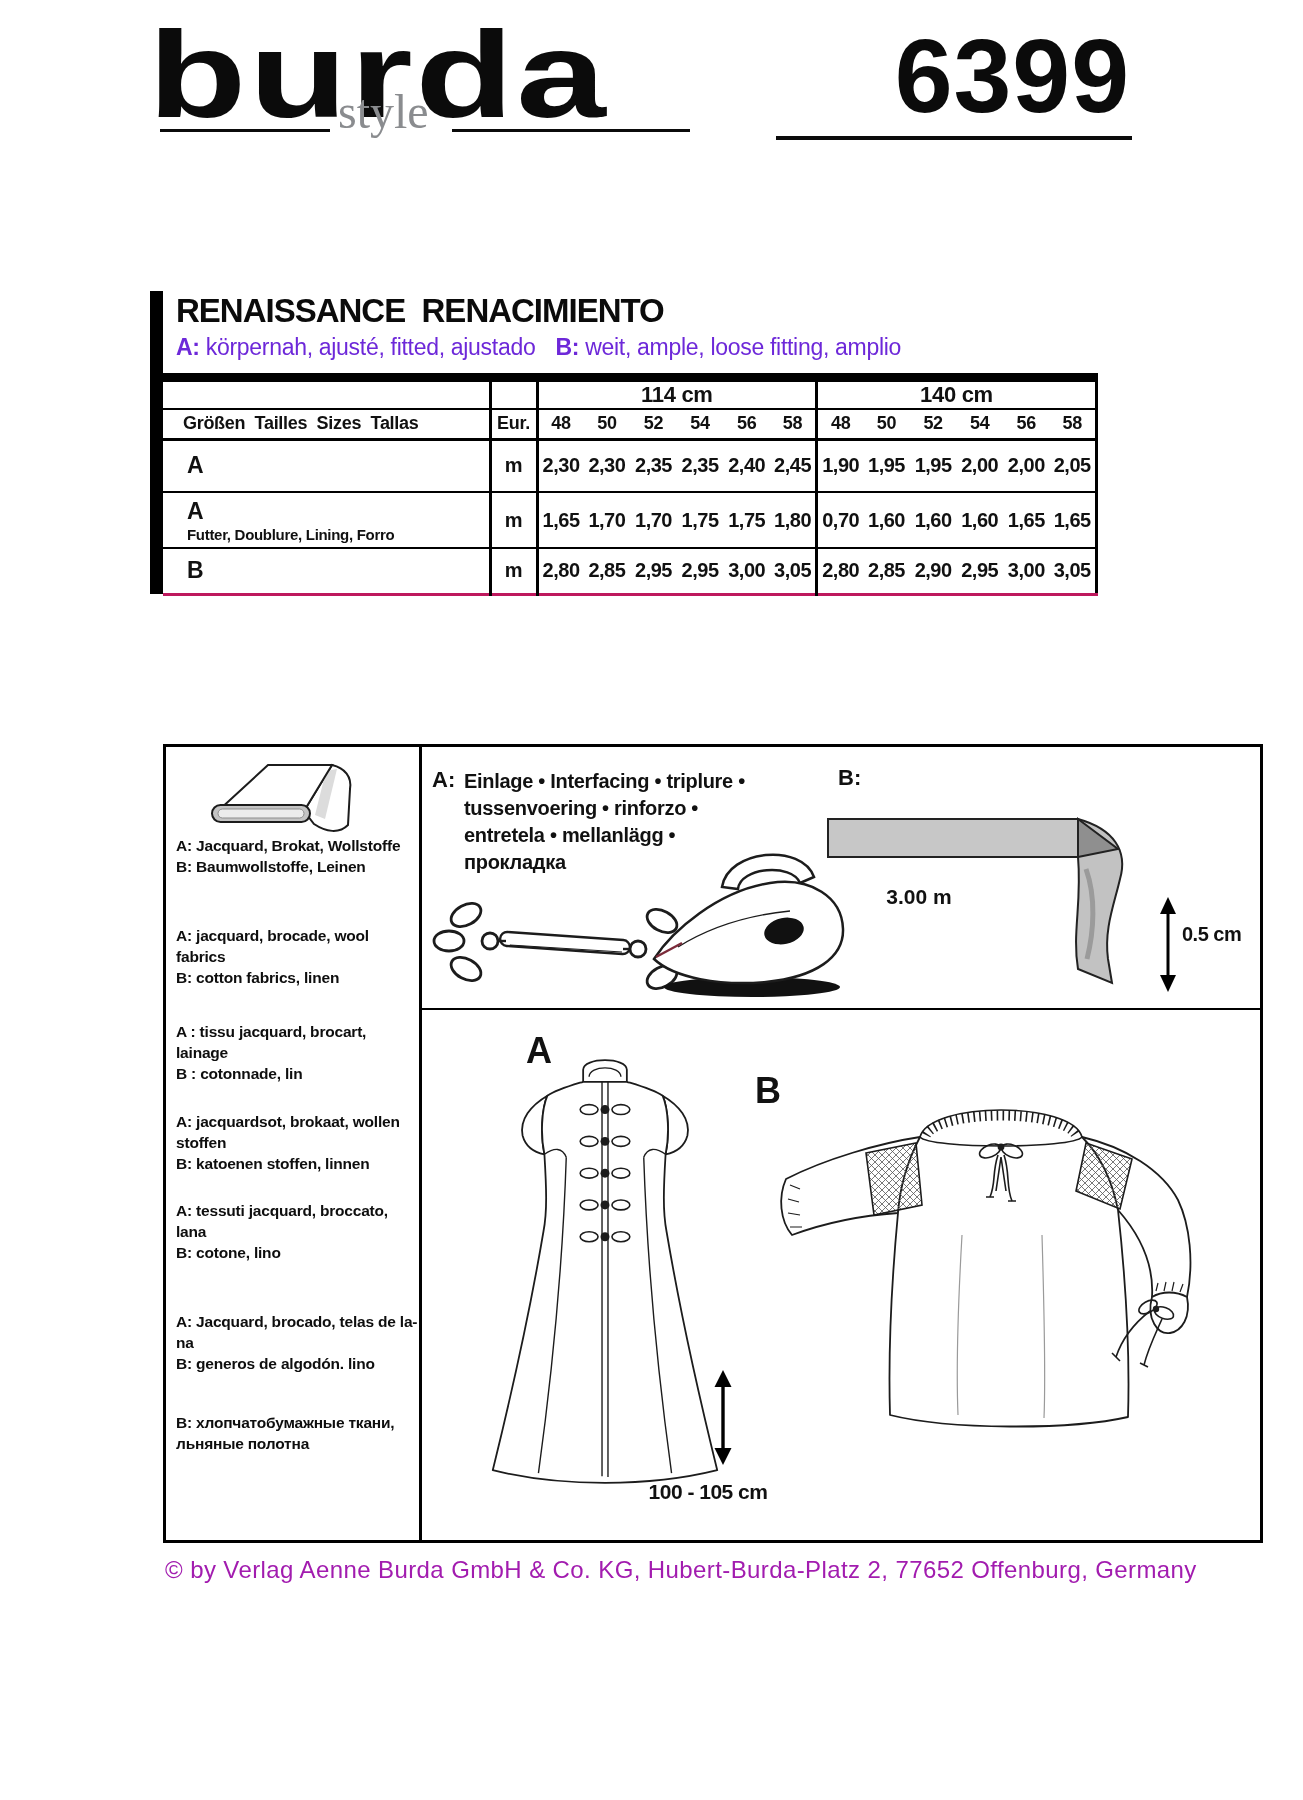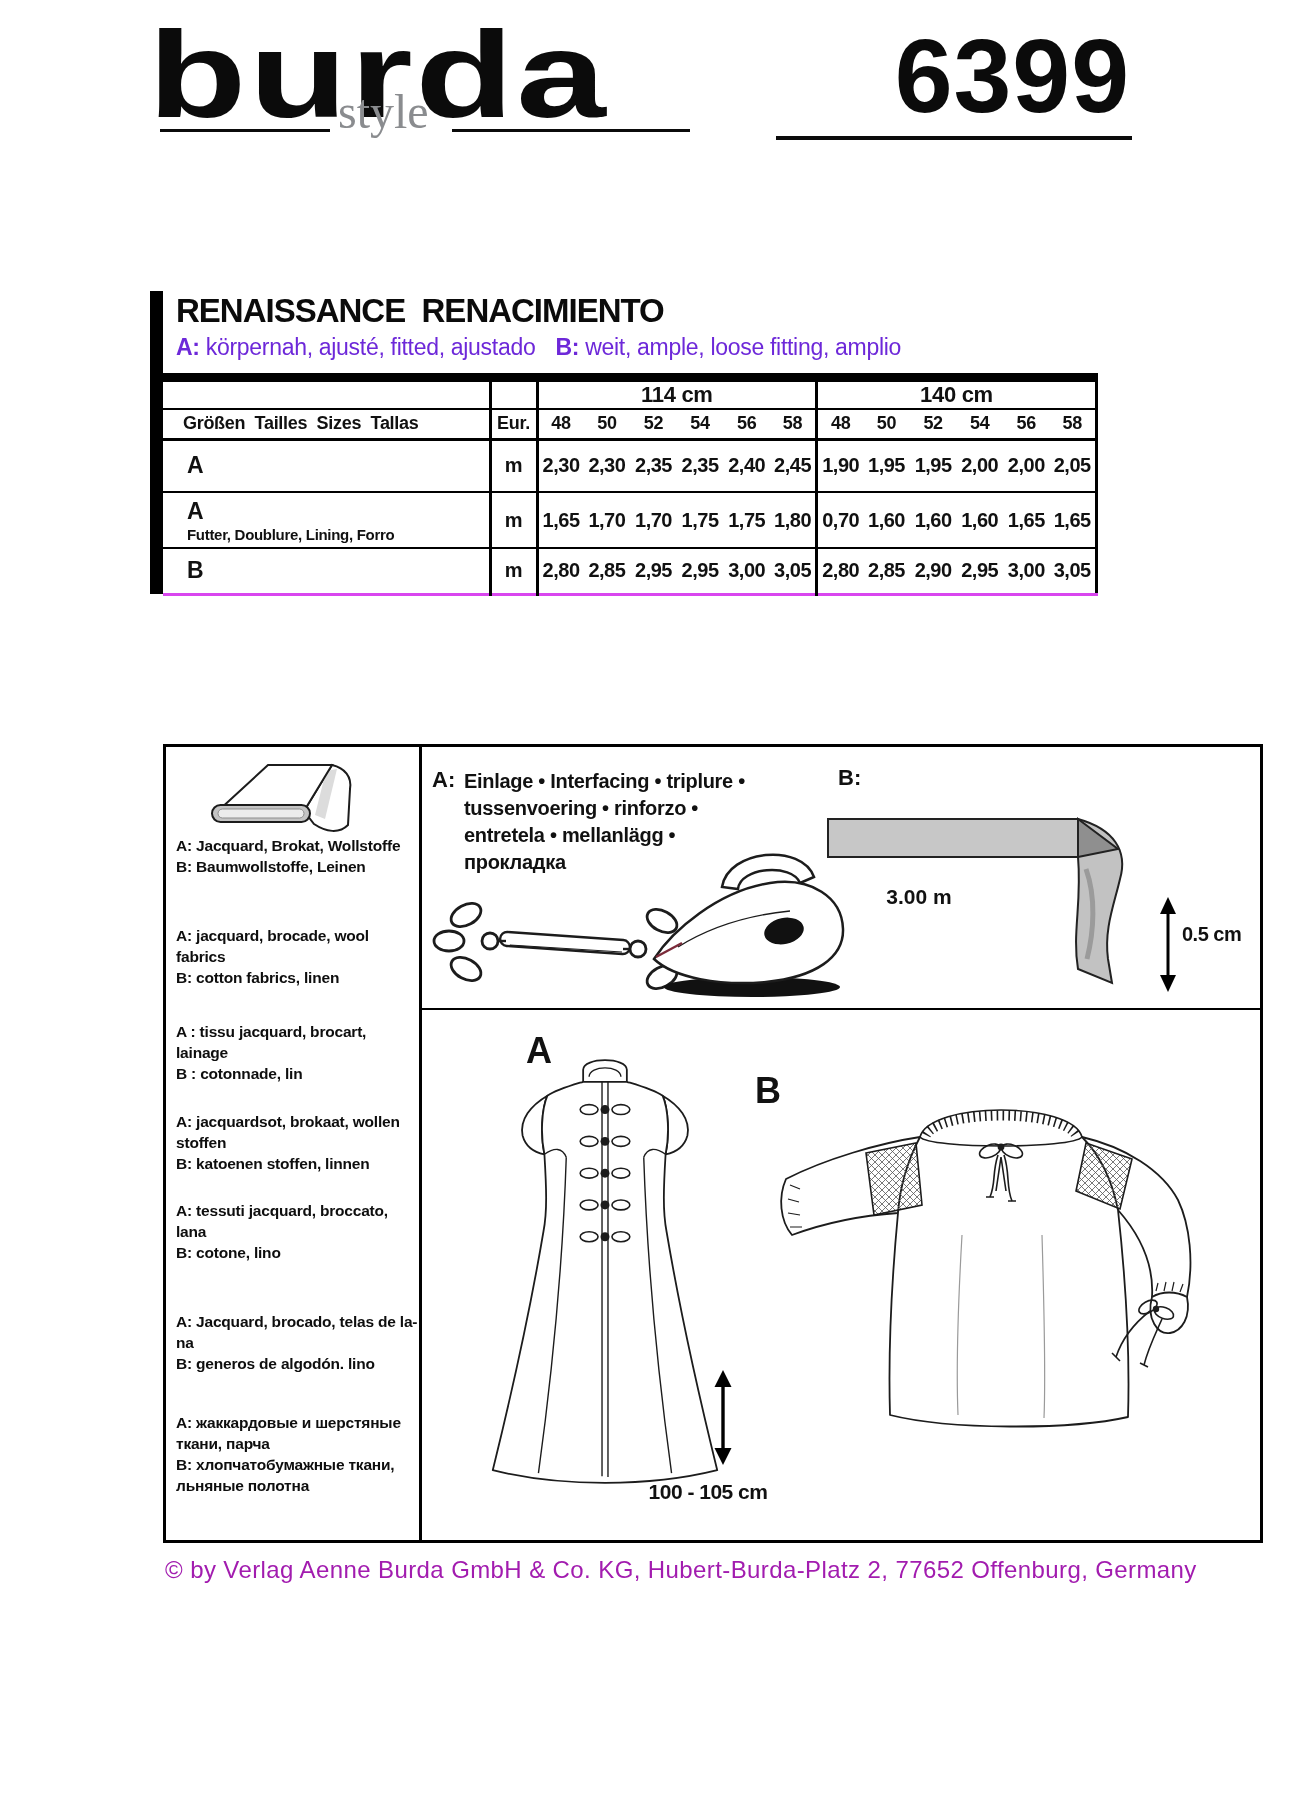--- a/index.html
+++ b/index.html
@@ -22,21 +22,21 @@
   
   .title-bar{left:150px;top:291px;width:13px;height:303px;background:#000;}
   .doc-title{left:176px;top:292px;font-size:33px;font-weight:bold;letter-spacing:-1px;
              white-space:pre-wrap;color:#0b0b0b;}
   .doc-subtitle{left:176px;top:334px;font-size:23px;letter-spacing:-0.3px;color:#6d28d9;}
   .doc-subtitle b{font-weight:bold;}
   .doc-subtitle .gap{display:inline-block;width:14px;}
 
   
   table.fab{position:absolute;left:163px;top:373px;width:934px;border-collapse:collapse;
-            table-layout:fixed;border-top:9px solid #000;border-bottom:3px solid #d946ef;
+            table-layout:fixed;border-top:9px solid #000;border-bottom:3px solid #be185d;
             border-right:3px solid #000;}
   table.fab td,table.fab th{padding:0;margin:0;font-weight:bold;vertical-align:middle;}
   .bl{border-left:3px solid #000;}
   tr.hdr1{height:29px;}
   tr.hdr1 td{border-bottom:2px solid #000;font-size:22px;text-align:center;letter-spacing:-0.3px;}
   tr.hdr2{height:30px;}
   tr.hdr2 td{border-bottom:3px solid #000;font-size:18px;text-align:center;letter-spacing:-0.3px;}
   tr.hdr2 td.rowhdr{text-align:left;padding-left:20px;white-space:pre-wrap;}
   tr.dr{height:53px;}
   tr.dr td{border-bottom:2px solid #000;font-size:20px;text-align:center;letter-spacing:-0.5px;}
@@ -211,21 +211,20 @@
         </div>
         <div class="fab-entry">
           <div><b>A:</b> <span>tessuti jacquard, broccato, lana</span></div>
           <div><b>B:</b> <span>cotone, lino</span></div>
         </div>
         <div class="fab-entry">
           <div><b>A:</b> <span>Jacquard, brocado, telas de la-na</span></div>
           <div><b>B:</b> <span>generos de algodón. lino</span></div>
         </div>
         <div class="fab-entry">
-          <div><b>A:</b> <span>жаккардовые и шерстяные ткани, парча</span></div>
           <div><b>B:</b> <span>хлопчатобумажные ткани, льняные полотна</span></div>
         </div>
       </div>
     </div>
 
     <div class="notions-divider"></div>
 
     <div class="abs notion-a-label">A:</div>
     <div class="abs notion-a-text">Einlage • Interfacing • triplure • tussenvoering • rinforzo • entretela • mellanlägg • прокладка</div>
 

